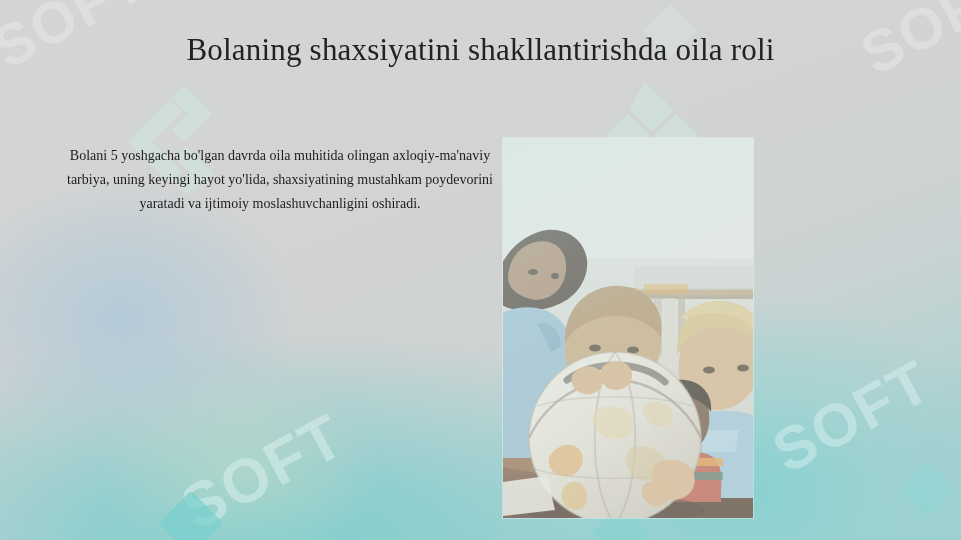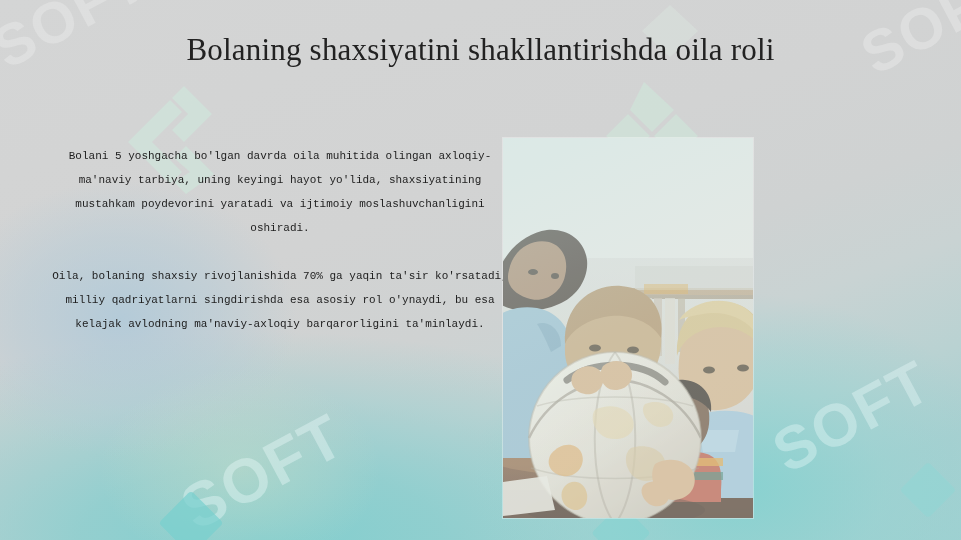--- a/index.html
+++ b/index.html
@@ -154,22 +154,22 @@
     letter-spacing: 0.2px;
   }
 
   
   .body-col {
     position: absolute;
     left: 50px;
     top: 144px;
     width: 460px;
     text-align: center;
-    font-family: Liberation Mono, monospace;
-    font-size: 11px;
+    font-family: Liberation Serif, serif;
+    font-size: 14px;
     line-height: 24px;
     color: #1d1d1d;
   }
   .para { margin: 0; }
   .para + .para { margin-top: 24px; }
 
   
   .photo-frame {
     position: absolute;
     left: 503px;
@@ -234,21 +234,20 @@
   </div>
 
   <div class="wm-diamond dm-1"></div>
   <div class="wm-diamond dm-2"></div>
   <div class="wm-diamond dm-3"></div>
 
   <div class="title">Bolaning shaxsiyatini shakllantirishda oila roli</div>
 
   <div class="body-col">
     <p class="para">Bolani 5 yoshgacha bo'lgan davrda oila muhitida olingan axloqiy-ma'naviy tarbiya, uning keyingi hayot yo'lida,  shaxsiyatining mustahkam poydevorini yaratadi va ijtimoiy moslashuvchanligini oshiradi.</p>
-    <p class="para">Oila, bolaning shaxsiy rivojlanishida 70% ga yaqin ta'sir ko'rsatadi, milliy qadriyatlarni singdirishda esa asosiy rol o'ynaydi, bu esa kelajak avlodning ma'naviy-axloqiy barqarorligini ta'minlaydi.</p>
   </div>
 
   <div class="photo-frame">
     <div class="photo">
       <svg width="250" height="380" viewBox="0 0 250 380">
         <defs>
           <linearGradient id="wallG" x1="0" y1="0" x2="0" y2="1">
             <stop offset="0%" stop-color="#e8e6e2"></stop>
             <stop offset="55%" stop-color="#ddd9d3"></stop>
             <stop offset="100%" stop-color="#cfc8bf"></stop>

